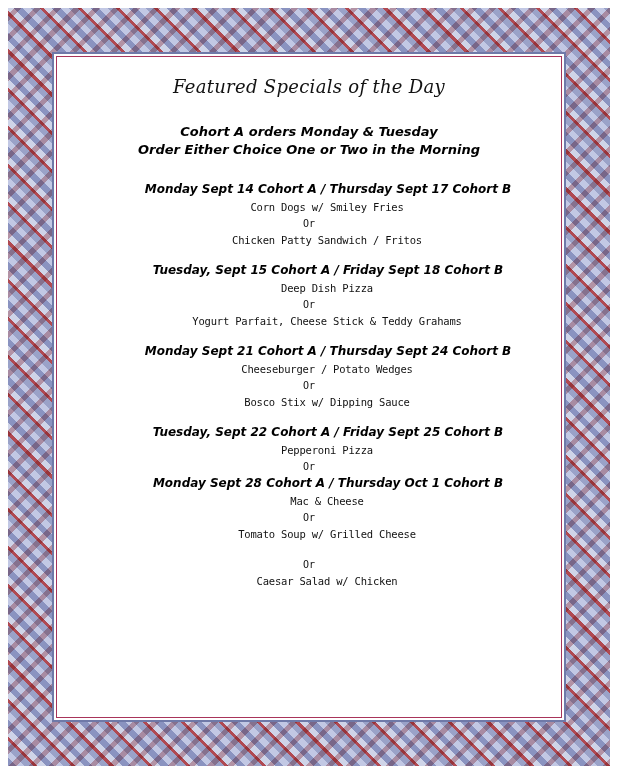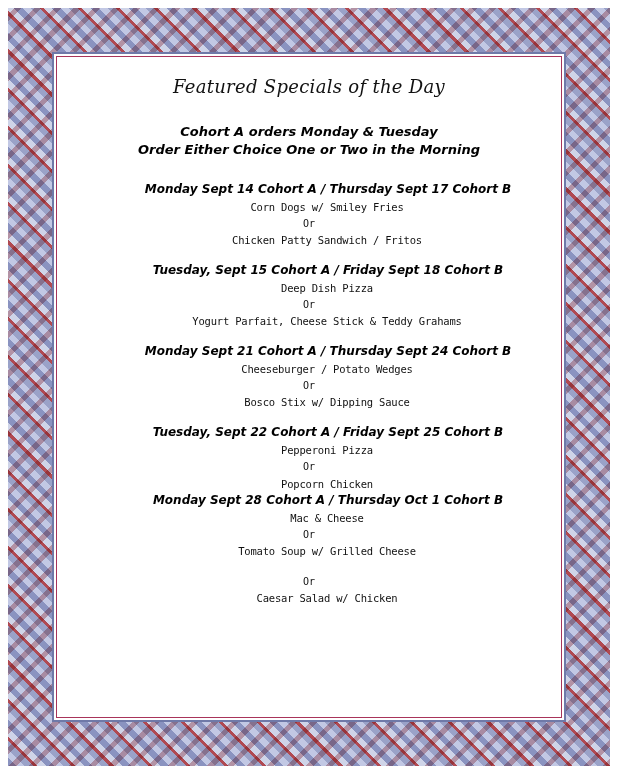--- a/index.html
+++ b/index.html
@@ -201,21 +201,20 @@
       <div class="block-heading">Monday Sept 21 Cohort A / Thursday Sept 24 Cohort B</div>
       <div class="block-option">Cheeseburger / Potato Wedges</div>
       <div class="block-or">Or</div>
       <div class="block-option">Bosco Stix w/ Dipping Sauce</div>
     </div>
 
     <div class="menu-block tight">
       <div class="block-heading">Tuesday, Sept 22 Cohort A / Friday Sept 25 Cohort B</div>
       <div class="block-option">Pepperoni Pizza</div>
       <div class="block-or">Or</div>
-      <div class="block-option">Popcorn Chicken</div>
     </div>
 
     <div class="menu-block">
       <div class="block-heading">Monday Sept 28 Cohort A / Thursday Oct 1 Cohort B</div>
       <div class="block-option">Mac &amp; Cheese</div>
       <div class="block-or">Or</div>
       <div class="block-option">Tomato Soup w/ Grilled Cheese</div>
     </div>
 
     <div class="menu-block">

